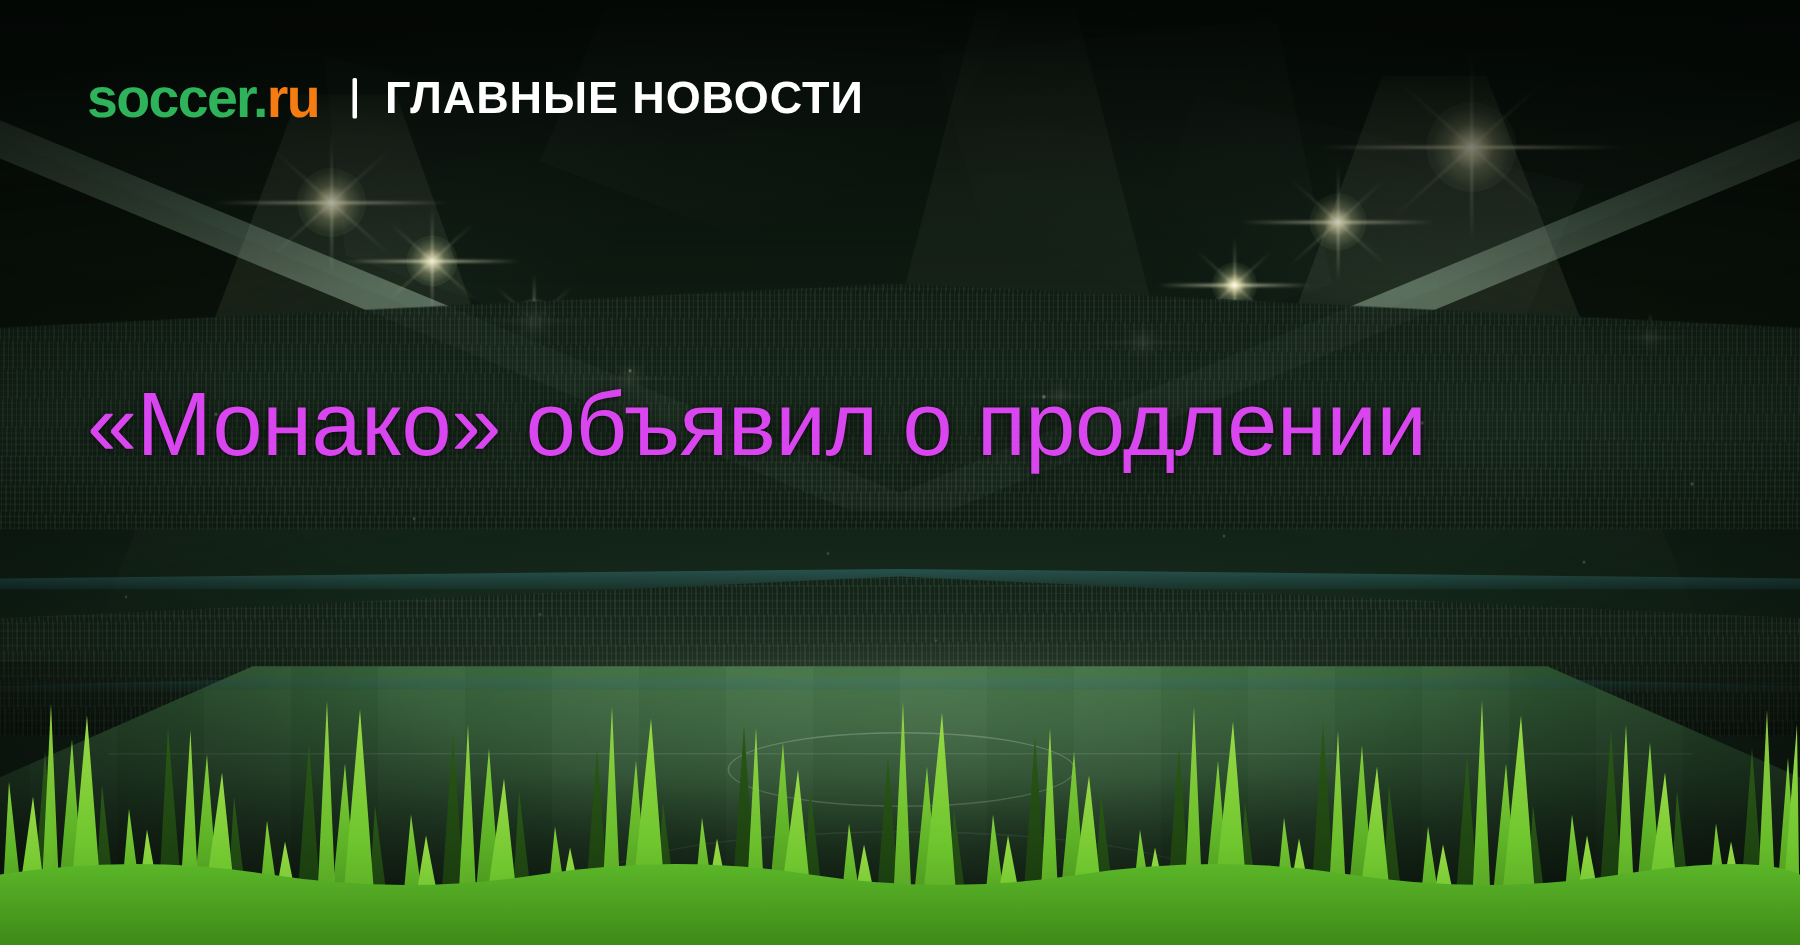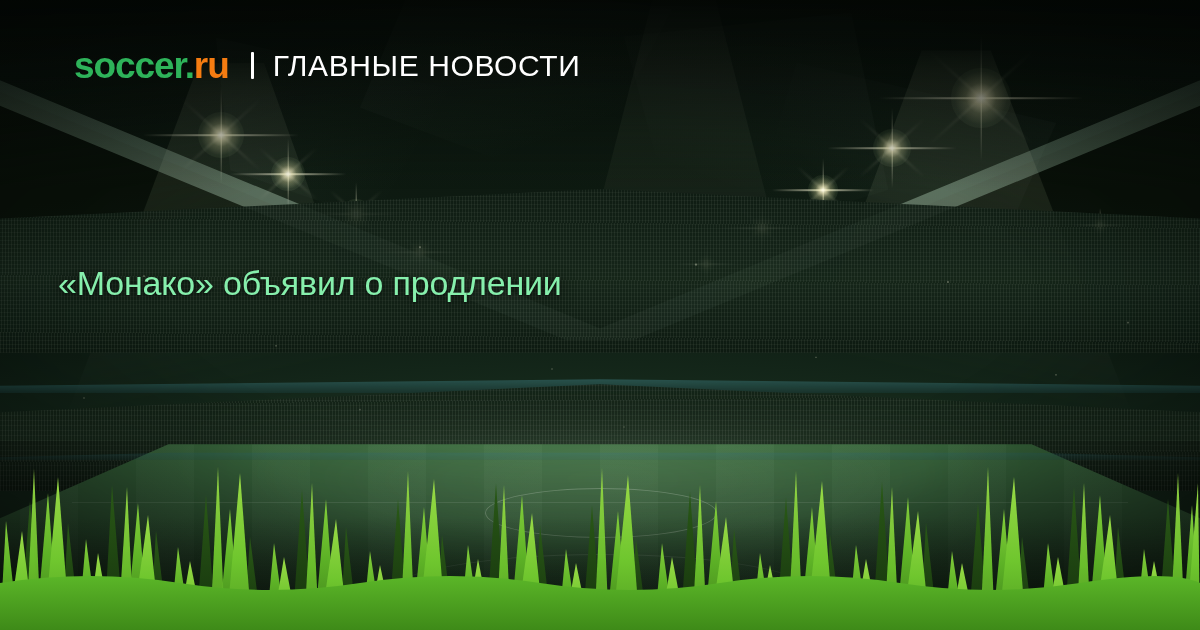--- a/index.html
+++ b/index.html
@@ -200,39 +200,39 @@
   .grass svg{display:block;width:100%;height:100%;}
 
   
   .header{
     position:absolute;left:58px;top:47px;
     display:flex;align-items:center;gap:0;
     z-index:6;
   }
   .logo{
     font-size:37px;font-weight:700;letter-spacing:-1.1px;
-    line-height:1;white-space:nowrap;margin-left:16px;
+    line-height:1;white-space:nowrap;
   }
   .logo .g{color:#2eb35a;}
   .logo .o{color:#f57c11;}
   .sep{
     width:3px;height:27px;background:#ffffff;
     margin:0 19px 0 22px;border-radius:1px;flex:0 0 auto;
   }
   .kicker{
-    color:#ffffff;font-size:30px;font-weight:400;
+    color:#ffffff;font-size:30px;font-weight:700;
     letter-spacing:.6px;line-height:1;white-space:nowrap;
   }
 
   
   .headline{
     position:absolute;left:58px;top:250px;right:58px;
     z-index:6;
-    color:#86efac;
-    font-size:34px;font-weight:400;
+    color:#d946ef;
+    font-size:60px;font-weight:400;
     line-height:66px;letter-spacing:-.2px;
     text-shadow:0 2px 14px rgba(0,0,0,.62), 0 1px 3px rgba(0,0,0,.55);
   }
   .headline .ln{display:block;}
 </style>
 </head>
 <body>
 
 <div class="card">
 

